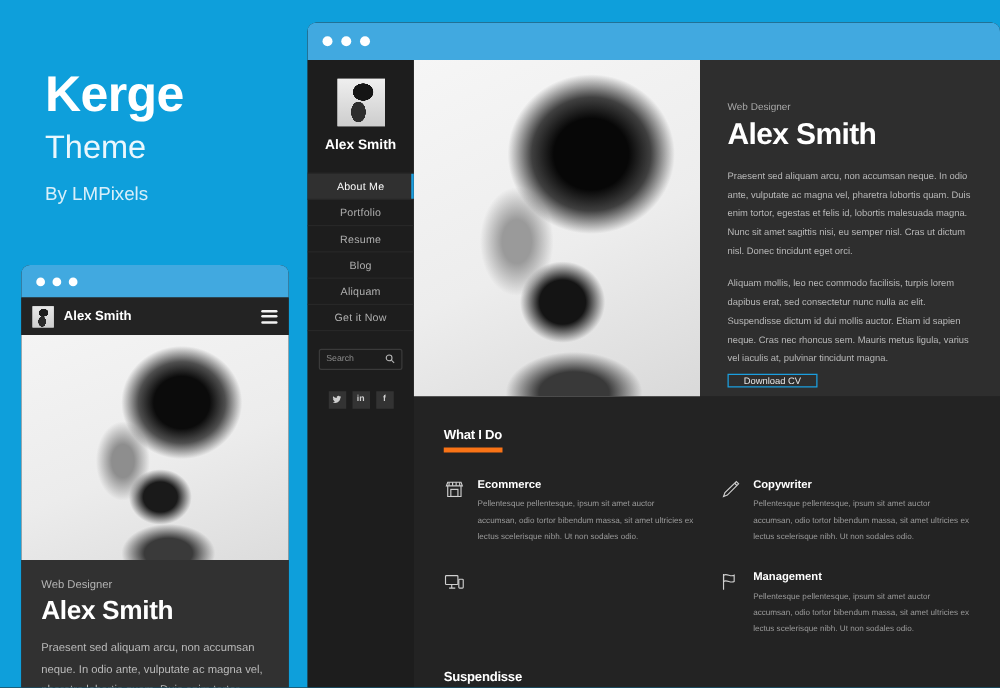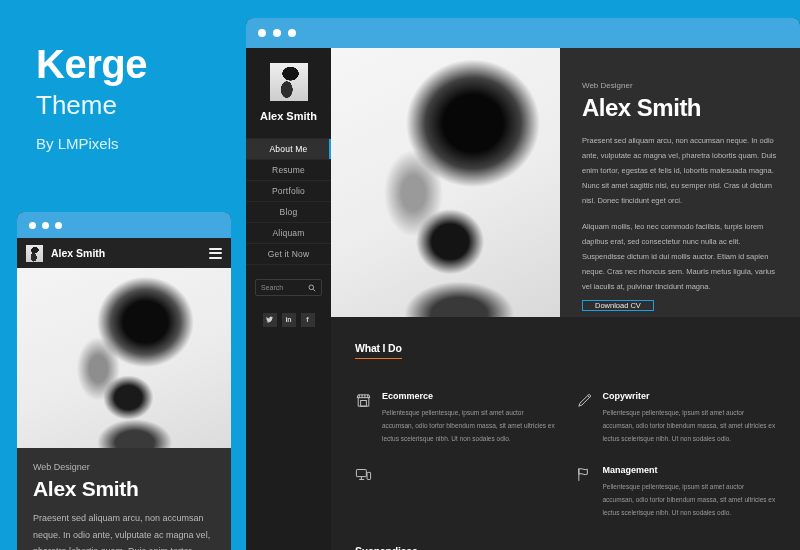--- a/index.html
+++ b/index.html
@@ -7,21 +7,21 @@
     width: 800px; height: 550px;
     overflow: hidden;
     font-family: "Liberation Sans", sans-serif;
   }
   body { background: #0e9fdb; position: relative; }
 
   
   .promo { position: absolute; left: 36px; top: 44px; width: 200px; }
   .promo-title {
     font-size: 40px; font-weight: bold; color: #ffffff;
-    letter-spacing: -0.5px; line-height: 1;
+    letter-spacing: -0.5px; line-height: 1; margin-top: 12px;
   }
   .promo-sub {
     font-size: 26px; color: #eaf7fd; font-weight: 300;
     margin-top: 8px; line-height: 1;
   }
   .promo-by {
     font-size: 15px; color: #d8effa; font-weight: 300;
     margin-top: 18px; line-height: 1;
   }
 
@@ -149,25 +149,25 @@
     border: 1px solid #1b9fe0; color: #e8e8e8;
     font-size: 7.5px; padding: 0 12px; background: transparent;
     cursor: pointer;
   }
 
   
   .lower { background: #232323; padding: 21px 24px 0 24px; }
   .sec-title {
     color: #ffffff; font-size: 10.5px; font-weight: bold;
     display: inline-block; padding-bottom: 4px;
-    border-bottom: 1px solid #f97316; letter-spacing: -.2px;
+    border-bottom: 4px solid #f97316; letter-spacing: -.2px;
   }
   .svc-grid {
     display: grid; grid-template-columns: 1fr 1fr;
-    column-gap: 22px; row-gap: 18px; margin-top: 32px; gap: 20px;
+    column-gap: 22px; row-gap: 18px; margin-top: 20px; gap: 20px;
   }
   .svc { display: flex; gap: 10px; }
   .svc-icon { width: 17px; flex: 0 0 auto; color: #d0d0d0; padding-top: 1px; }
   .svc-icon svg { display: block; width: 17px; height: 17px; }
   .svc-name { color: #ffffff; font-size: 9px; font-weight: bold; }
   .svc-desc { color: #9a9a9a; font-size: 6.5px; line-height: 2.0; margin-top: 5px; }
   .tst-head { margin-top: 22px; }
 </style>
 </head>
 <body>
@@ -208,22 +208,22 @@
     <span class="dot"></span>
   </div>
 
   <div class="mw-body">
 
     <div class="sidebar">
       <div class="sb-avatar"></div>
       <div class="sb-name">Alex Smith</div>
       <div class="sb-menu">
         <div class="sb-item active">About Me</div>
+        <div class="sb-item">Portfolio</div>
         <div class="sb-item">Resume</div>
-        <div class="sb-item">Portfolio</div>
         <div class="sb-item">Blog</div>
         <div class="sb-item">Aliquam</div>
         <div class="sb-item">Get it Now</div>
       </div>
       <div class="sb-search-wrap">
         <div class="sb-search">
           <span class="sb-search-text">Search</span>
           <span>
             <svg width="8" height="8" viewBox="0 0 16 16" fill="none" stroke="#b5b5b5" stroke-width="1.8">
               <circle cx="6.6" cy="6.6" r="4.6"></circle>

